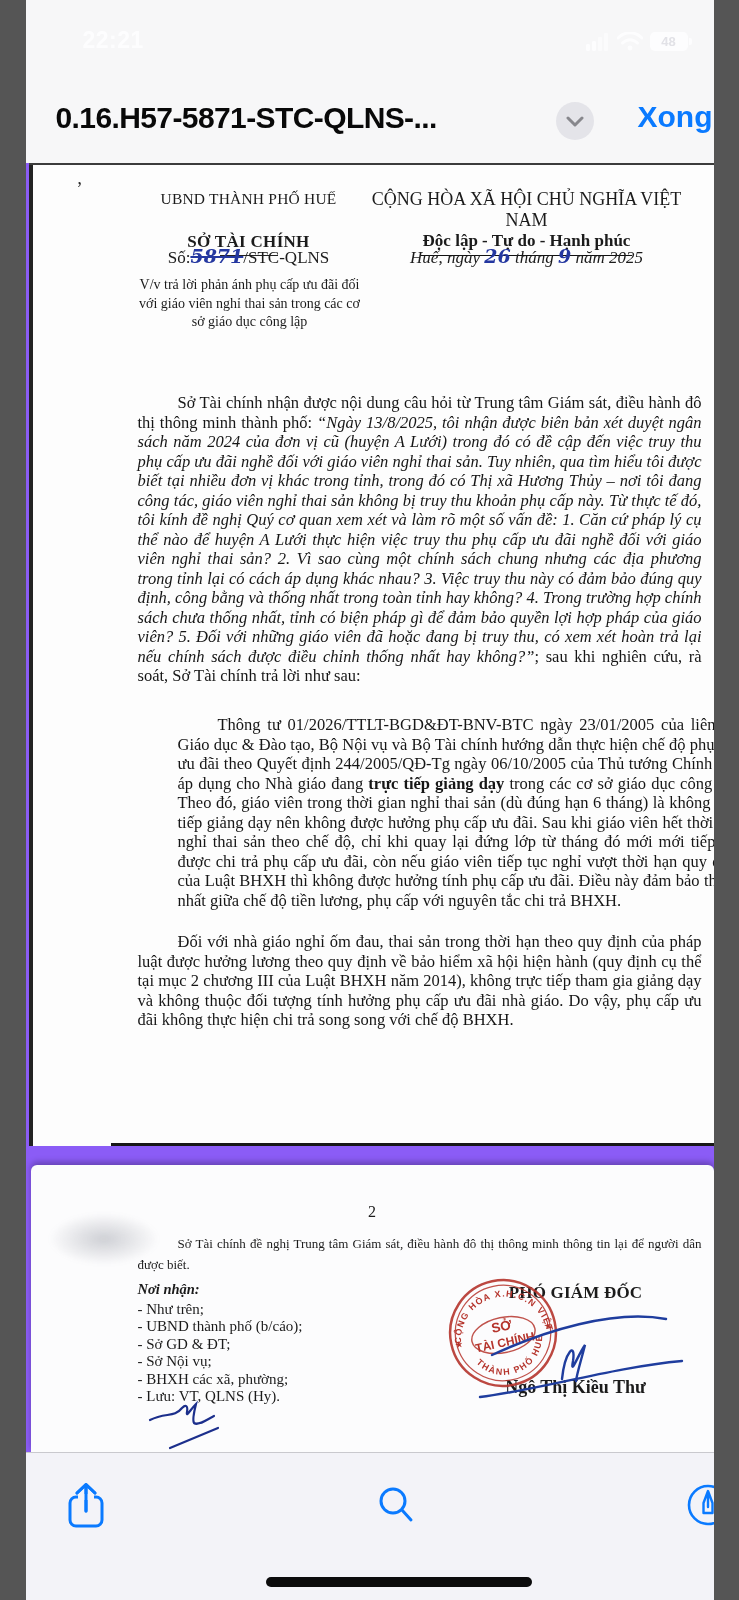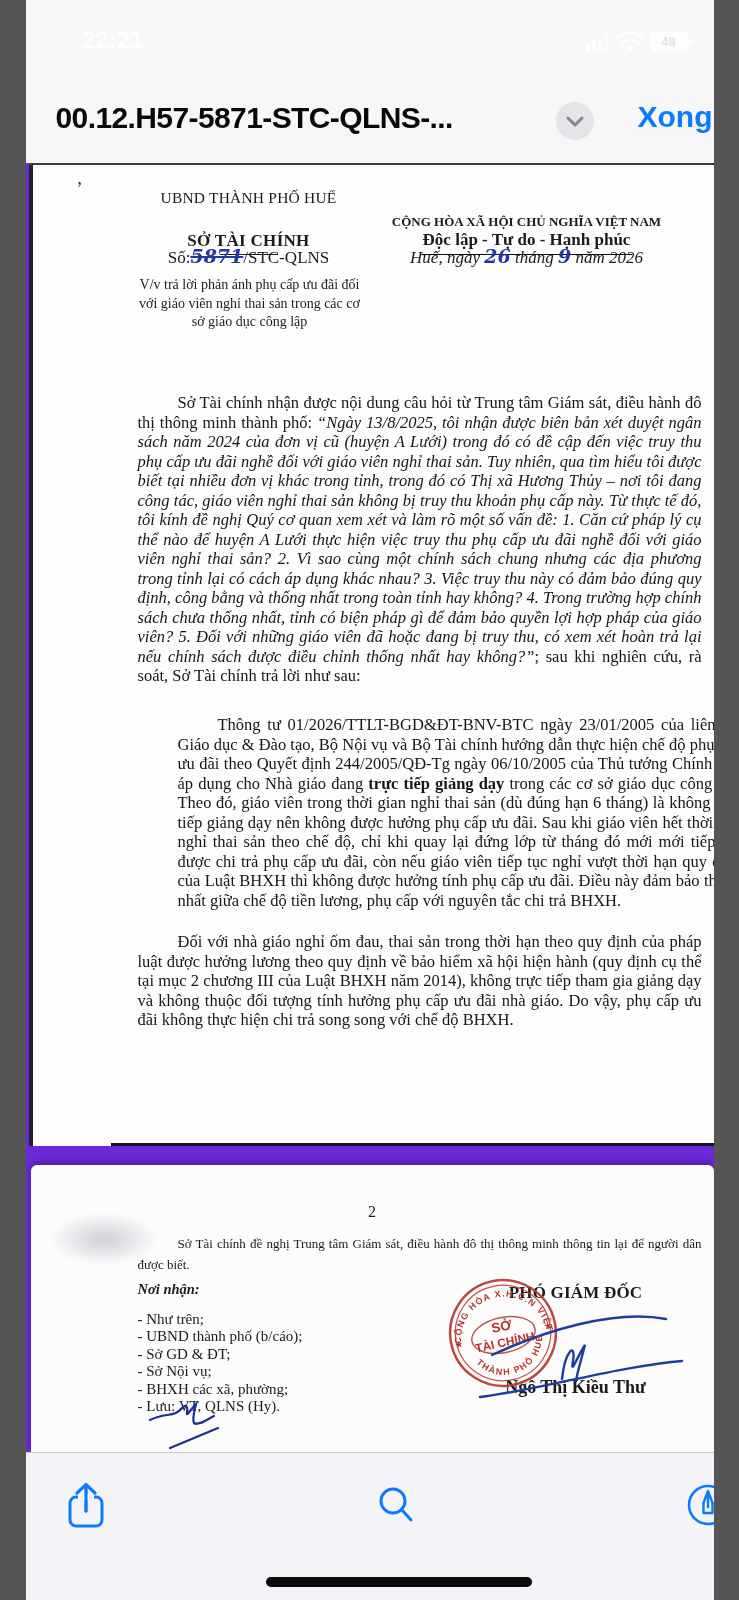--- a/index.html
+++ b/index.html
@@ -1,19 +1,19 @@
 <!DOCTYPE html>
 <html><head>
 <meta charset="utf-8">
 <style>
   * { margin:0; padding:0; box-sizing:border-box; }
   html,body { background:#555; }
   #screen {
     position:relative; width:688px; height:1600px; margin:0 auto;
-    background:#6d28d9; overflow:hidden;
+    background:#8b5cf6; overflow:hidden;
     font-family:"Liberation Serif","DejaVu Serif",serif; color:#1b1b1b;
   }
   
   .chrome-top { position:absolute; left:0; top:0; right:0; height:163px; background:#f7f7f8; }
   .sb-time { position:absolute; left:57px; top:27px; font-family:"Liberation Sans",sans-serif;
     font-size:23px; font-weight:700; color:#fdfdfe; letter-spacing:.5px; }
   .sb-icons { position:absolute; right:26px; top:32px; display:flex; align-items:center; gap:7px; }
   .battery { position:relative; width:38px; height:19px; background:#fdfdfe; border-radius:5px;
     display:flex; align-items:center; justify-content:center;
     font-family:"Liberation Sans",sans-serif; font-size:13px; font-weight:700; color:#e2e2e7; }
@@ -35,42 +35,42 @@
   .smudge { position:absolute; left:18px; top:48px; width:110px; height:52px; border-radius:50%;
     background:radial-gradient(closest-side, rgba(90,95,110,.28), rgba(90,95,110,0)); filter:blur(2px); }
   .speck { position:absolute; left:48px; top:14px; font-size:18px; color:#222; }
   
   .hdr { position:absolute; top:24px; left:103px; right:26px; display:flex;align-items:flex-end; }
   .hdr-left { width:234px; text-align:center; }
   .hdr-right { flex:1; text-align:center; }
   .org1 { font-size:15.5px; letter-spacing:.2px; }
   .org2 { font-size:17px; font-weight:700; letter-spacing:.3px;margin-top:24px; }
   .org-rule { width:58px; margin:3px auto 0; border-top:1.4px solid #222; }
-  .rep1 { font-size:13px; font-weight:700; }
+  .rep1 { font-size:18px; font-weight:400; }
   .rep2 { display:inline-block; font-size:17px; font-weight:700; border-bottom:1.6px solid #111; padding:0 2px 4px; }
   .so-row { position:absolute; top:80px; left:103px; right:26px; display:flex; }
   .so-left { width:234px; text-align:center; font-size:17px; }
   .so-right { flex:1; text-align:center; font-size:17px; font-style:italic; }
   .handwrite { font-family:"DejaVu Serif",serif; font-style:italic; font-weight:700;
     color:#2437a0; font-size:19px; }
   .strike { text-decoration:line-through; text-decoration-thickness:1.5px;text-align:center; }
   .subject { position:absolute; top:111px; left:105px; width:232px; text-align:center;
     font-size:14px; line-height:18.5px; }
   .salutation { position:absolute; top:181px; left:109px; width:564px; text-align:center; font-size:16.5px; }
   .bodypara { position:absolute; left:109px; width:564px; font-size:16.5px; line-height:19.5px;
     text-align:justify; text-indent:40px; color:#161616; }
   .p-1 { top:228px; } .p-2 { top:550px;margin-left:40px; } .p-3 { top:767px; }
   .q { font-style:italic; }
   .b { font-weight:700; }
   
   .pagenum { position:absolute; top:38px; left:0; right:0; text-align:center; font-size:16px; }
   .closing { position:absolute; top:68px; left:107px; width:564px; font-size:13px; line-height:21px;
     text-align:justify; text-indent:40px; }
   .recipients { position:absolute; top:116px; left:107px; font-size:15px; line-height:17.5px; }
-  .rtitle { font-size:14.5px; font-weight:700; font-style:italic; margin-bottom:12px; }
+  .rtitle { font-size:14.5px; font-weight:700; font-style:italic; margin-bottom:2px; }
   .sig-titles { position:absolute; top:117px; left:378px; width:334px; text-align:center;
     font-weight:700; font-size:17px; line-height:21px; letter-spacing:.2px; }
   .signer-name { position:absolute; top:212px; left:378px; width:334px; text-align:center;
     font-weight:700; font-size:18px; }
   .stamp-svg { position:absolute; left:415px; top:111px; transform:rotate(-12deg); }
   .signature-svg { position:absolute; left:433px; top:138px; }
   .scribble-svg { position:absolute; left:113px; top:231px; }
   
   .toolbar { position:absolute; left:0; right:0; top:1452px; height:148px; background:#f3f3f8;
     border-top:1px solid #c9c9ce; }
@@ -96,21 +96,21 @@
       </svg>
       <svg width="26" height="19" viewBox="0 0 26 19">
         <path d="M1 6 C8 -1 18 -1 25 6" stroke="#fdfdfe" stroke-width="3" fill="none" stroke-linecap="round"></path>
         <path d="M5.5 11 C10 6.5 16 6.5 20.5 11" stroke="#fdfdfe" stroke-width="3" fill="none" stroke-linecap="round"></path>
         <circle cx="13" cy="16" r="2.4" fill="#fdfdfe"></circle>
       </svg>
       <div class="battery">
         <span>48</span>
       </div>
     </div>
-    <div class="doc-title">00.12.H57-5871-STC-QLNS-...</div>
+    <div class="doc-title">0.16.H57-5871-STC-QLNS-...</div>
     <div class="chevron-btn">
       <svg width="18" height="11" viewBox="0 0 18 11">
         <path d="M2 2 L9 9 L16 2" stroke="#87878c" stroke-width="3" fill="none" stroke-linecap="round" stroke-linejoin="round"></path>
       </svg>
     </div>
     <div class="done-btn">Xong</div>
   </div>
 
   <div>
 
@@ -131,21 +131,21 @@
 
       <div class="so-row">
         <div class="so-left">
           <span>Số:</span><span class="handwrite strike">5871</span><span>/STC-QLNS</span>
         </div>
         <div class="so-right">
           <span>Huế, ngày</span>
           <span class="handwrite">26</span>
           <span>tháng</span>
           <span class="handwrite">9</span>
-          <span>năm 2026</span>
+          <span>năm 2025</span>
         </div>
       </div>
 
       <div class="subject">V/v trả lời phản ánh phụ cấp ưu đãi đối với giáo viên nghỉ thai sản trong các cơ sở giáo dục công lập</div>
 
       <p class="bodypara p-1"><span>Sở Tài chính nhận được nội dung câu hỏi từ Trung tâm Giám sát, điều hành đô thị thông minh thành phố: </span><span class="q">“Ngày 13/8/2025, tôi nhận được biên bản xét duyệt ngân sách năm 2024 của đơn vị cũ (huyện A Lưới) trong đó có đề cập đến việc truy thu phụ cấp ưu đãi nghề đối với giáo viên nghỉ thai sản. Tuy nhiên, qua tìm hiểu tôi được biết tại nhiều đơn vị khác trong tỉnh, trong đó có Thị xã Hương Thủy – nơi tôi đang công tác, giáo viên nghỉ thai sản không bị truy thu khoản phụ cấp này. Từ thực tế đó, tôi kính đề nghị Quý cơ quan xem xét và làm rõ một số vấn đề: 1. Căn cứ pháp lý cụ thể nào để huyện A Lưới thực hiện việc truy thu phụ cấp ưu đãi nghề đối với giáo viên nghỉ thai sản? 2. Vì sao cùng một chính sách chung nhưng các địa phương trong tỉnh lại có cách áp dụng khác nhau? 3. Việc truy thu này có đảm bảo đúng quy định, công bằng và thống nhất trong toàn tỉnh hay không? 4. Trong trường hợp chính sách chưa thống nhất, tỉnh có biện pháp gì để đảm bảo quyền lợi hợp pháp của giáo viên? 5. Đối với những giáo viên đã hoặc đang bị truy thu, có xem xét hoàn trả lại nếu chính sách được điều chỉnh thống nhất hay không?”</span><span>; sau khi nghiên cứu, rà soát, Sở Tài chính trả lời như sau:</span></p>
 
       <p class="bodypara p-2"><span>Thông tư 01/2026/TTLT-BGD&amp;ĐT-BNV-BTC ngày 23/01/2005 của liên Bộ Giáo dục &amp; Đào tạo, Bộ Nội vụ và Bộ Tài chính hướng dẫn thực hiện chế độ phụ cấp ưu đãi theo Quyết định 244/2005/QĐ-Tg ngày 06/10/2005 của Thủ tướng Chính phủ áp dụng cho Nhà giáo đang </span><span class="b">trực tiếp giảng dạy</span><span> trong các cơ sở giáo dục công lập. Theo đó, giáo viên trong thời gian nghỉ thai sản (dù đúng hạn 6 tháng) là không trực tiếp giảng dạy nên không được hưởng phụ cấp ưu đãi. Sau khi giáo viên hết thời hạn nghỉ thai sản theo chế độ, chỉ khi quay lại đứng lớp từ tháng đó mới mới tiếp tục được chi trả phụ cấp ưu đãi, còn nếu giáo viên tiếp tục nghỉ vượt thời hạn quy định của Luật BHXH thì không được hưởng tính phụ cấp ưu đãi. Điều này đảm bảo thống nhất giữa chế độ tiền lương, phụ cấp với nguyên tắc chi trả BHXH.</span></p>
 
       <p class="bodypara p-3">Đối với nhà giáo nghỉ ốm đau, thai sản trong thời hạn theo quy định của pháp luật được hưởng lương theo quy định về bảo hiểm xã hội hiện hành (quy định cụ thể tại mục 2 chương III của Luật BHXH năm 2014), không trực tiếp tham gia giảng dạy và không thuộc đối tượng tính hưởng phụ cấp ưu đãi nhà giáo. Do vậy, phụ cấp ưu đãi không thực hiện chi trả song song với chế độ BHXH.</p>

